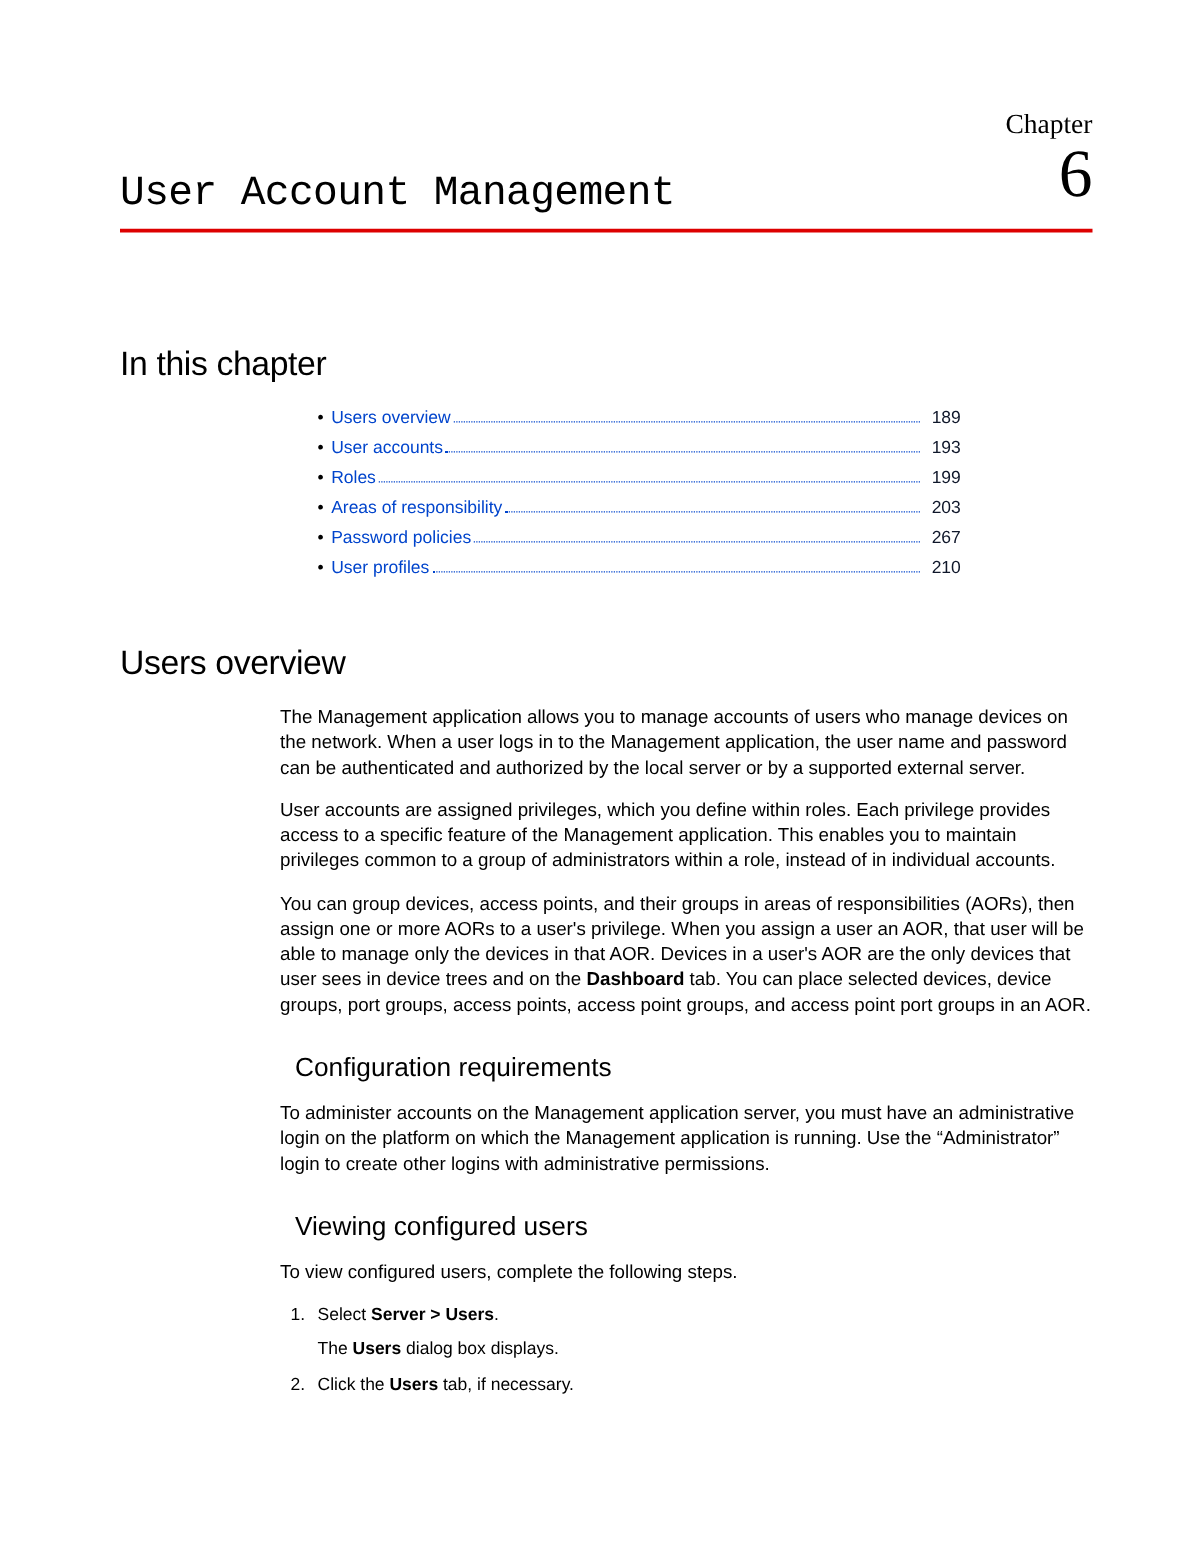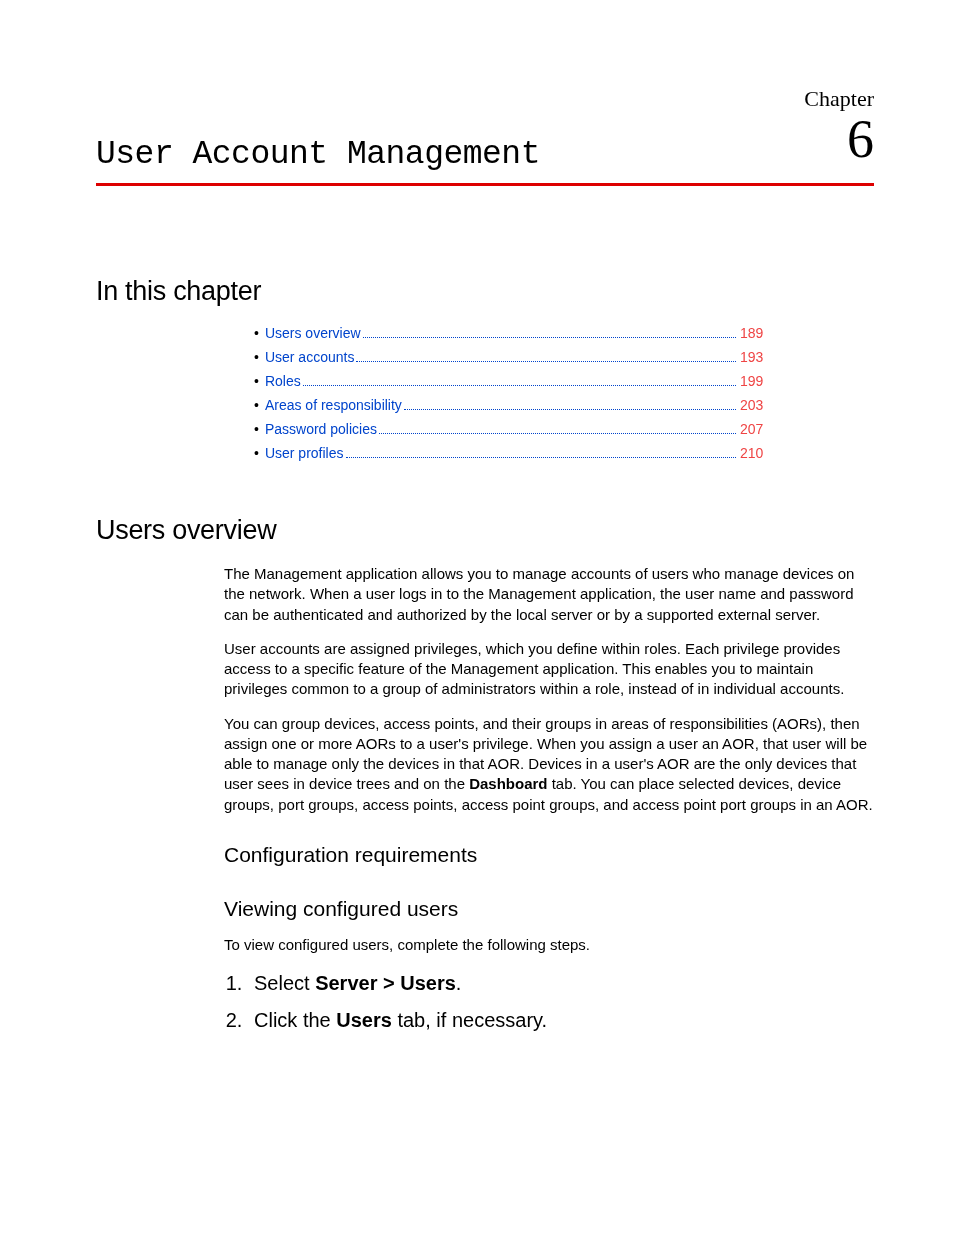--- a/index.html
+++ b/index.html
@@ -60,38 +60,39 @@
     font-size: 14px;
   }
   .toc-bullet { color: #000; margin-right: 6px; }
   .toc-link { color: #0044cc; white-space: nowrap; }
   .toc-dots {
     flex: 1;
     border-bottom: 1.2px dotted #0044cc;
     margin: 0 4px 3px 2px;
     min-width: 10px;
   }
-  .toc-page { color: #ef4444; width: 34px; text-align: left; }
+  .toc-page { color: #0f172a; width: 34px; text-align: center; }
   .body-block {
     margin-left: 128px;
     font-size: 15px;
     line-height: 1.35;
   }
   .body-block p { margin-bottom: 14px; }
   h3.subhead {
     font-family: Arial, Helvetica, sans-serif;
     font-weight: 400;
     font-size: 21px;
     margin-top: 26px;
     margin-bottom: 12px;
+    margin-left: 12px;
   }
   ol.steps {
     list-style: decimal;
     margin-left: 24px;
-    font-size: 20px;
+    font-size: 14px;
   }
   ol.steps > li { padding-left: 6px; margin-bottom: 10px; }
   ol.steps p { margin-top: 8px; margin-bottom: 8px; }
   b { font-weight: 700; }
 </style>
 </head>
 <body>
 
 <div class="chapter-label">Chapter</div>
 <div class="chapter-number">6</div>
@@ -123,43 +124,45 @@
   <div class="toc-row">
     <span class="toc-bullet">•</span>
     <span class="toc-link">Areas of responsibility</span>
     <span class="toc-dots"></span>
     <span class="toc-page">203</span>
   </div>
   <div class="toc-row">
     <span class="toc-bullet">•</span>
     <span class="toc-link">Password policies</span>
     <span class="toc-dots"></span>
-    <span class="toc-page">207</span>
+    <span class="toc-page">267</span>
   </div>
   <div class="toc-row">
     <span class="toc-bullet">•</span>
     <span class="toc-link">User profiles</span>
     <span class="toc-dots"></span>
     <span class="toc-page">210</span>
   </div>
 </div>
 
 <h2 class="section">Users overview</h2>
 
 <div class="body-block">
   <p>The Management application allows you to manage accounts of users who manage devices on the network. When a user logs in to the Management application, the user name and password can be authenticated and authorized by the local server or by a supported external server.</p>
   <p>User accounts are assigned privileges, which you define within roles. Each privilege provides access to a specific feature of the Management application. This enables you to maintain privileges common to a group of administrators within a role, instead of in individual accounts.</p>
   <p><span>You can group devices, access points, and their groups in areas of responsibilities (AORs), then assign one or more AORs to a user's privilege. When you assign a user an AOR, that user will be able to manage only the devices in that AOR. Devices in a user's AOR are the only devices that user sees in device trees and on the </span><b>Dashboard</b><span> tab. You can place selected devices, device groups, port groups, access points, access point groups, and access point port groups in an AOR.</span></p>
 
   <h3 class="subhead">Configuration requirements</h3>
+  <p>To administer accounts on the Management application server, you must have an administrative login on the platform on which the Management application is running. Use the “Administrator” login to create other logins with administrative permissions.</p>
 
   <h3 class="subhead">Viewing configured users</h3>
   <p>To view configured users, complete the following steps.</p>
 
   <ol class="steps">
     <li>
       <span>Select </span><b>Server &gt; Users</b><span>.</span>
+      <p><span>The </span><b>Users</b><span> dialog box displays.</span></p>
     </li>
     <li>
       <span>Click the </span><b>Users</b><span> tab, if necessary.</span>
     </li>
   </ol>
 </div>
 
 </body></html>

